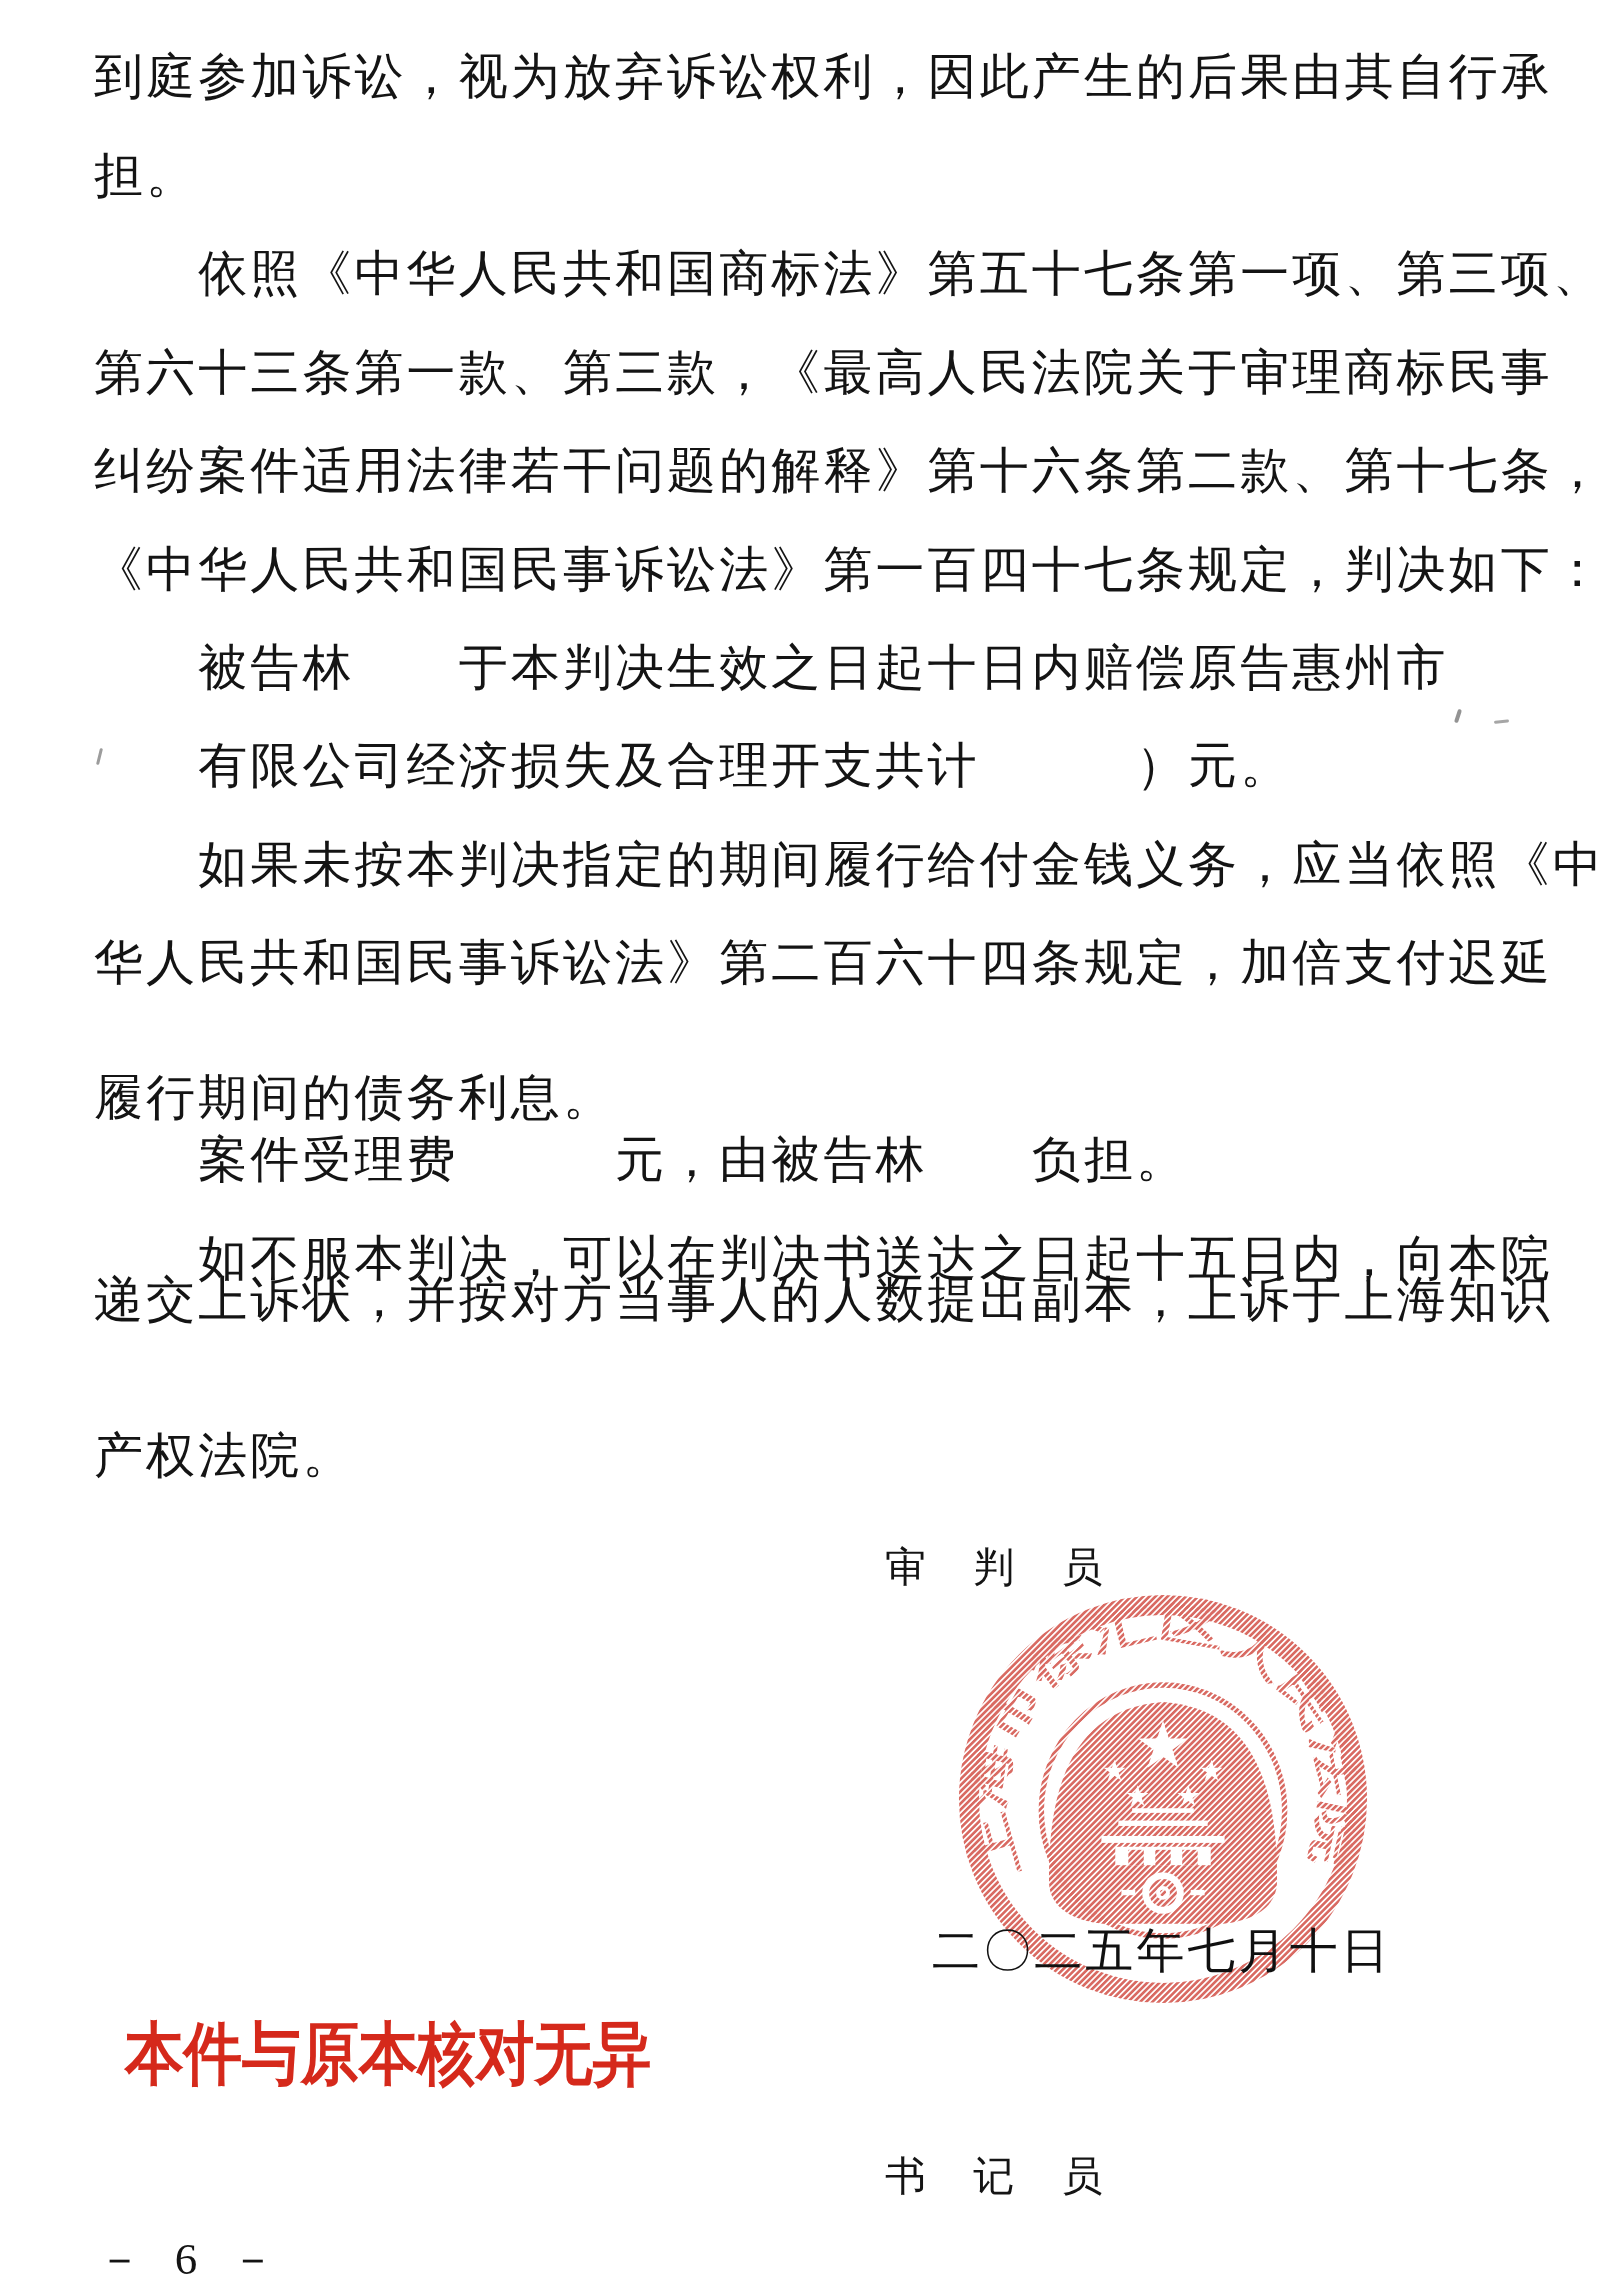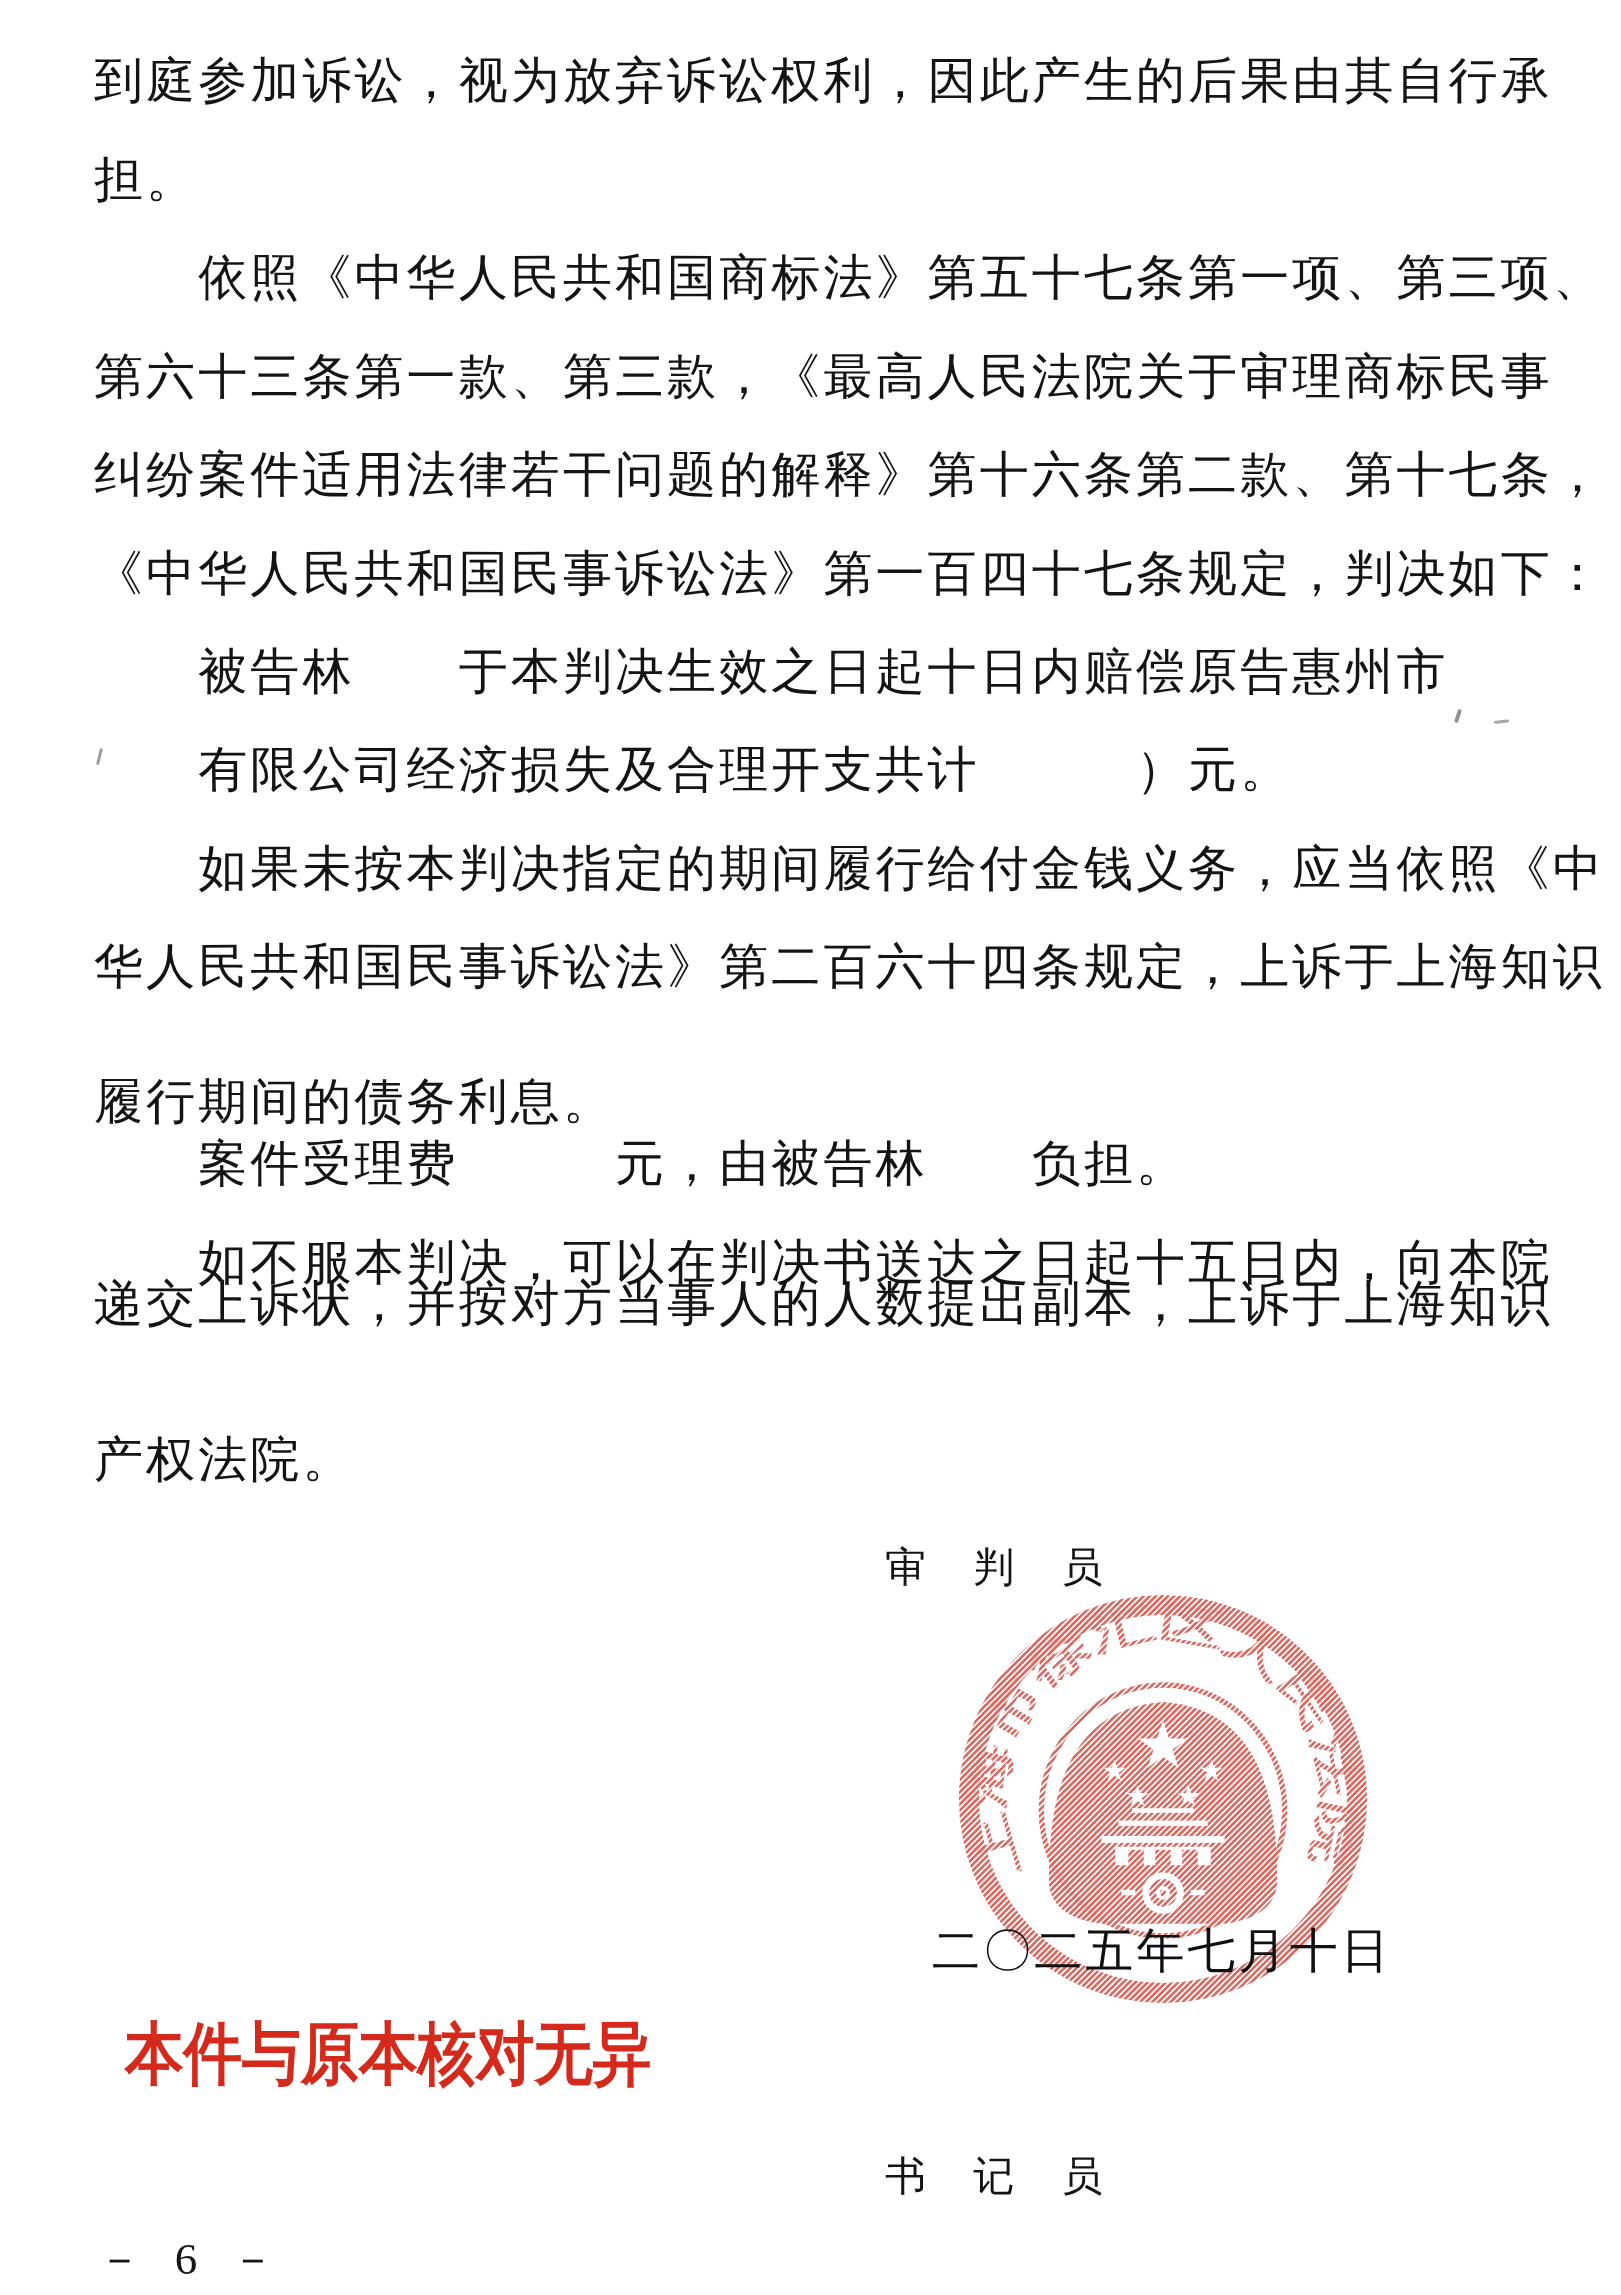--- a/index.html
+++ b/index.html
@@ -13,20 +13,21 @@
   .bline{
     position:absolute;
     left:94px;
     width:1477px;
     height:103px;
     line-height:103px;
     font-size:49px;
     letter-spacing:3.1px;
     color:#141414;
     white-space:pre;
+    font-family:Liberation Mono, monospace;
   }
   .sig{
     position:absolute;
     left:885px;
     height:103px;
     line-height:103px;
     font-size:41px;
     letter-spacing:3.1px;
     color:#141414;
     white-space:pre;
@@ -83,21 +84,21 @@
 
   <div class="bline" style="top:29px">到庭参加诉讼，视为放弃诉讼权利，因此产生的后果由其自行承</div>
   <div class="bline" style="top:128px">担。</div>
   <div class="bline" style="top:226px">　　依照《中华人民共和国商标法》第五十七条第一项、第三项、</div>
   <div class="bline" style="top:325px">第六十三条第一款、第三款，《最高人民法院关于审理商标民事</div>
   <div class="bline" style="top:423px">纠纷案件适用法律若干问题的解释》第十六条第二款、第十七条，</div>
   <div class="bline" style="top:522px">《中华人民共和国民事诉讼法》第一百四十七条规定，判决如下：</div>
   <div class="bline" style="top:620px">　　被告林　　于本判决生效之日起十日内赔偿原告惠州市</div>
   <div class="bline" style="top:718px">　　有限公司经济损失及合理开支共计　　　）元。</div>
   <div class="bline" style="top:817px">　　如果未按本判决指定的期间履行给付金钱义务，应当依照《中</div>
-  <div class="bline" style="top:915px">华人民共和国民事诉讼法》第二百六十四条规定，上诉于上海知识</div>
+  <div class="bline" style="top:915px">华人民共和国民事诉讼法》第二百六十四条规定，加倍支付迟延</div>
   <div class="bline" style="top:1050px">履行期间的债务利息。</div>
   <div class="bline" style="top:1112px">　　案件受理费　　　元，由被告林　　负担。</div>
   <div class="bline" style="top:1211px">　　如不服本判决，可以在判决书送达之日起十五日内，向本院</div>
   <div class="bline" style="top:1252px">递交上诉状，并按对方当事人的人数提出副本，上诉于上海知识</div>
   <div class="bline" style="top:1408px">产权法院。</div>
 
   <div class="artifact art-comma"></div>
   <div class="artifact art-dash"></div>
   <div class="artifact art-tick"></div>
 

